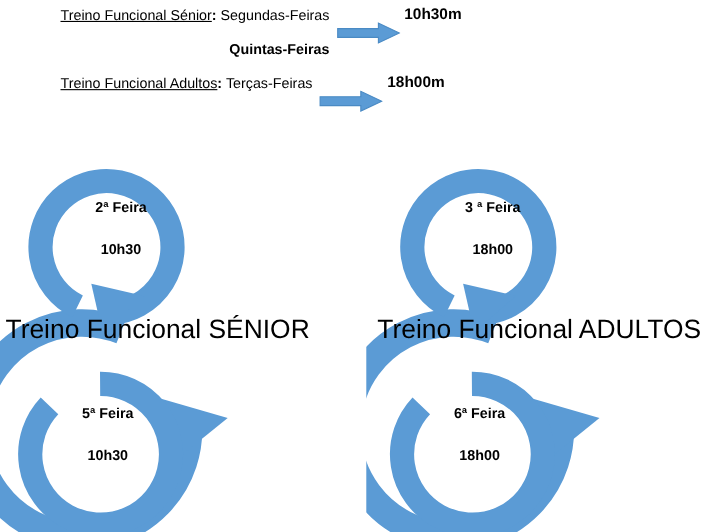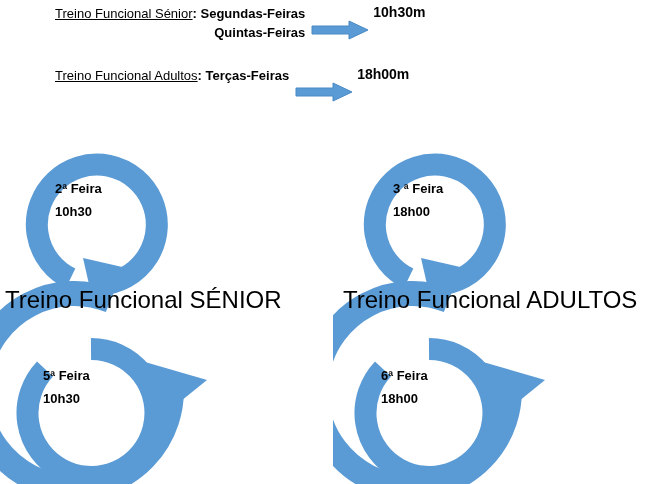--- a/index.html
+++ b/index.html
@@ -37,26 +37,27 @@
     white-space: nowrap;
   }
   .legend-title {
     text-decoration: underline;
     font-weight: normal;
   }
   .legend-colon {
     font-weight: bold;
   }
   .legend-days {
-    font-weight: bold;
+    font-weight: normal;
   }
   .legend-day-2 {
     display: block;
     text-align: right;
     font-weight: bold;
+    margin-top: 12px;
   }
 
   .legend-arrow {
     width: 58px;
     height: 20px;
     margin-left: 6px;
     margin-top: 16px;
     flex: 0 0 auto;
   }
   .legend-time {
@@ -80,26 +81,27 @@
   .diagram svg {
     position: absolute;
     left: 0;
     top: 0;
     width: 330px;
     height: 354px;
   }
 
   .node-label {
     position: absolute;
+    text-align: center;
     font-weight: bold;
     font-size: 13px;
     line-height: 17px;
     white-space: nowrap;
   }
-  .node-label .line2 { display: block; margin-top: 6px; }
+  .node-label .line2 { display: block; margin-top: 21px; }
 
   .node-top    { left: 60px; top: 50px;  width: 110px; }
   .node-bottom { left: 48px; top: 237px; width: 110px; }
 
   .center-label {
     position: absolute;
     left: 10px;
     top: 155px;
     width: 320px;
     font-size: 24px;

